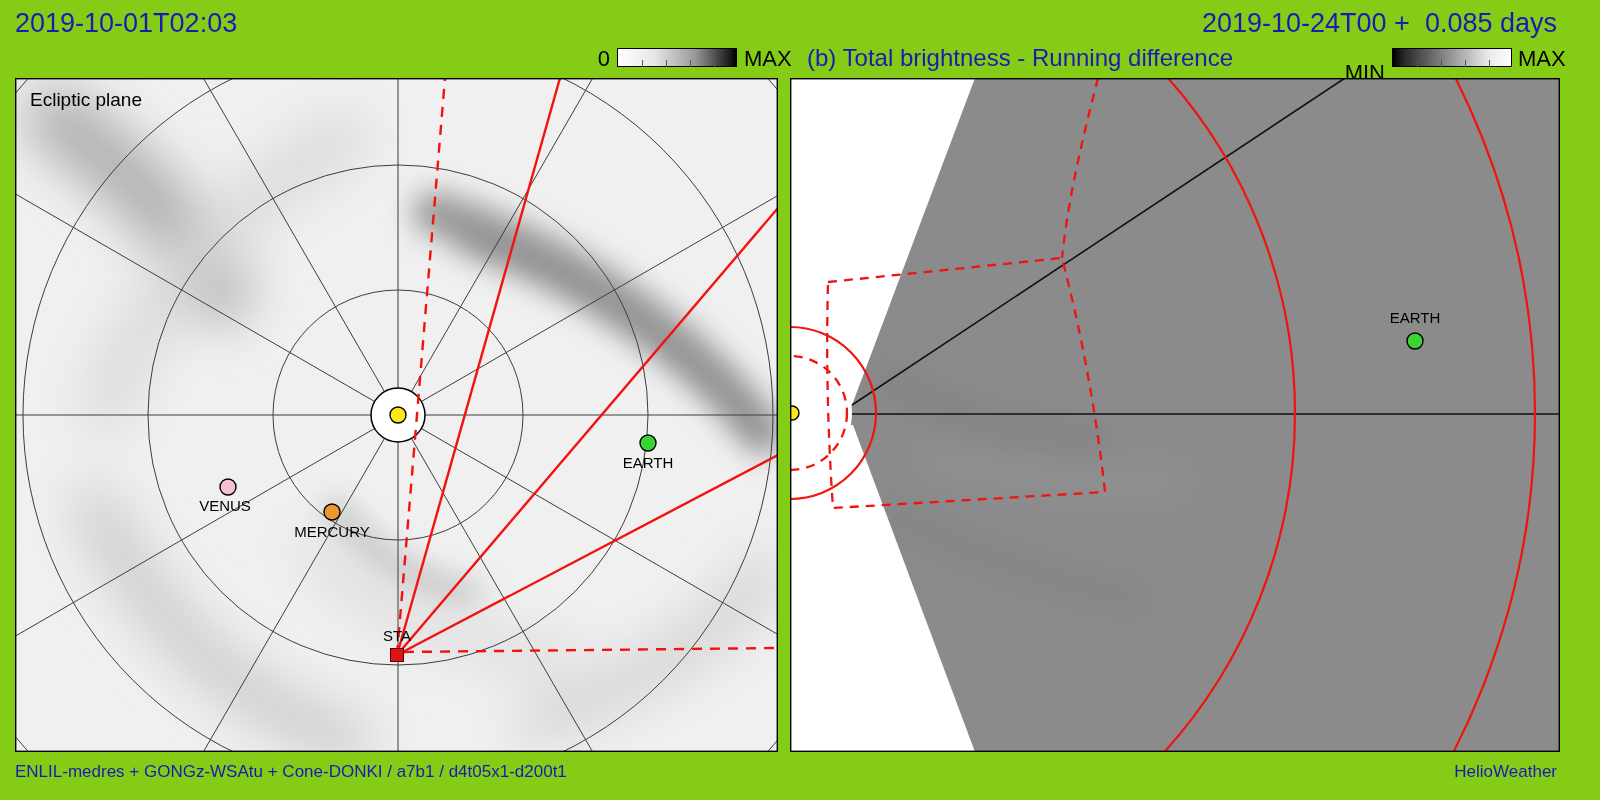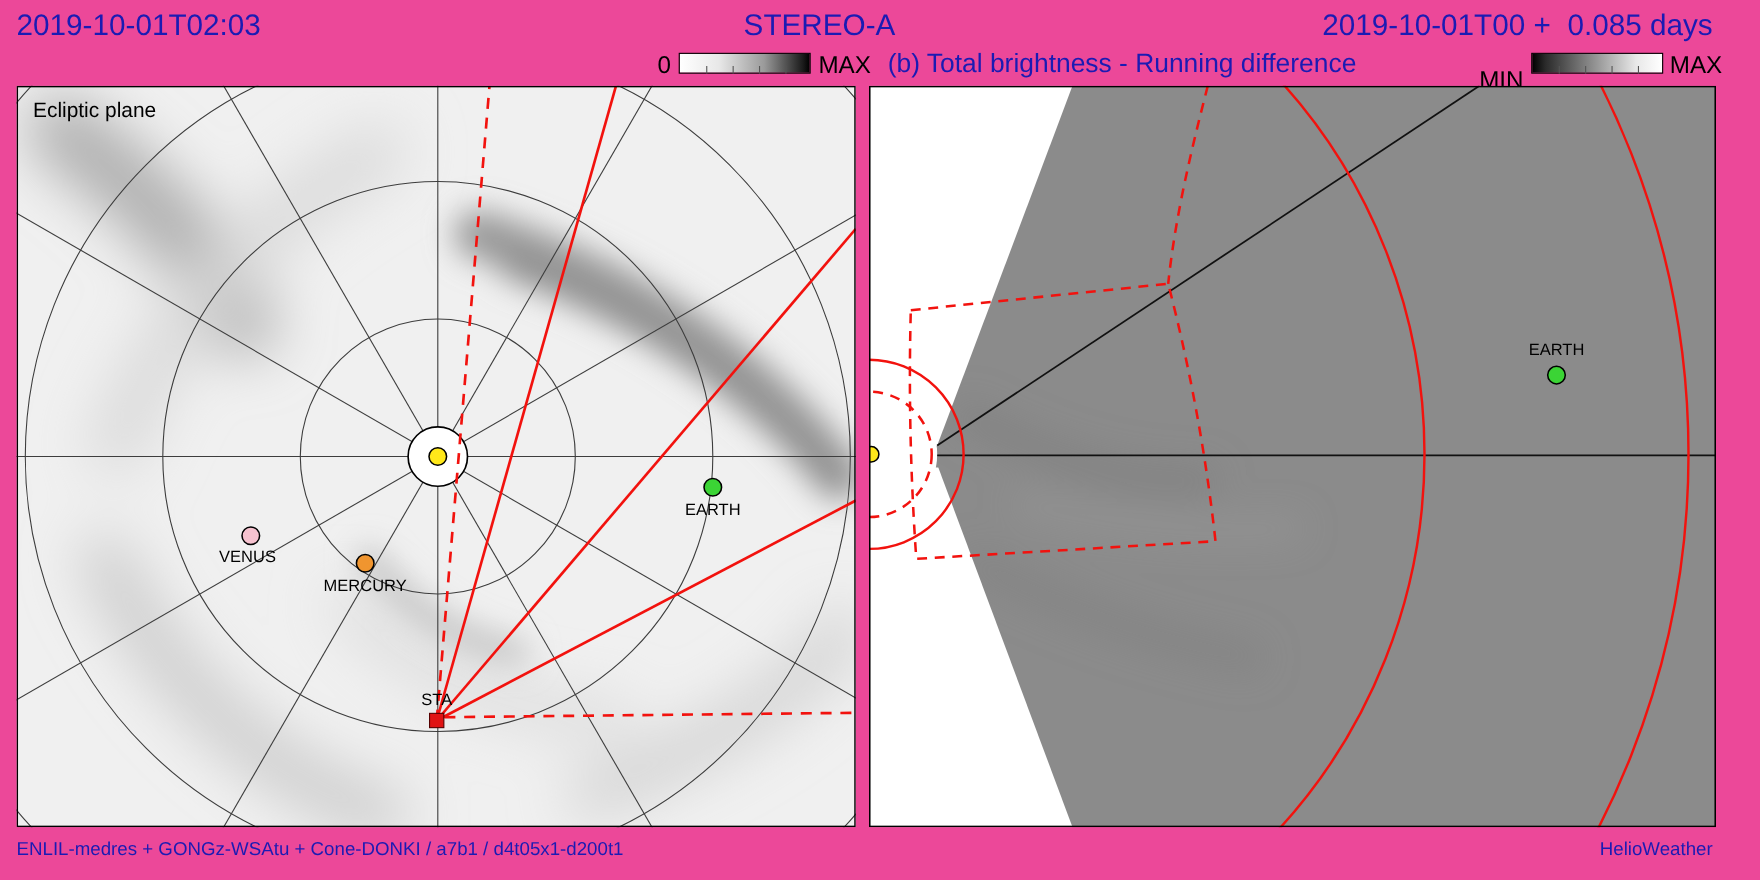--- a/index.html
+++ b/index.html
@@ -1,16 +1,16 @@
 <!DOCTYPE html>
 <html style="--text_blue: #1b1bb3; --overlay_red: #f2120e; --wedge_gray: #8b8b8b; --panel_bg: #f0f0f0; --sun_yellow: #ffe81a; --earth_green: #3bd435; --venus_pink: #f6c2cf; --mercury_orange: #f0952f; --sta_red: #e01313;"><head>
 <meta charset="utf-8">
 <style>
   html,body{margin:0;padding:0;background:#ffffff;}
-  .page{position:relative;width:1600px;height:800px;background:#ec4899;overflow:hidden;
+  .page{position:relative;width:1600px;height:800px;background:#84cc16;overflow:hidden;
         font-family:"Liberation Sans",sans-serif;}
   .blue{color:var(--text_blue,#1b1bb3);}
   .abs{position:absolute;}
   .hdr{font-size:27px;}
   .h-left{left:15px;top:8px;}
   .h-center{left:595px;top:8px;width:300px;text-align:center;}
   .h-right{right:43px;top:8px;white-space:pre;}
   .sub{font-size:24px;}
   .sub-a{left:15px;top:44px;}
   .sub-b{left:790px;top:44px;margin-left:17px;}
@@ -44,22 +44,21 @@
   .sta{fill:var(--sta_red,#e01313);stroke:#550000;stroke-width:1;}
   .plabel{font-family:"Liberation Sans",sans-serif;font-size:15px;fill:#000;text-anchor:middle;}
   .planelabel{font-family:"Liberation Sans",sans-serif;font-size:19px;fill:#000;}
 </style>
 </head>
 <body>
 
 <div class="page">
 
   <div class="abs hdr blue h-left">2019-10-01T02:03</div>
-  <div class="abs hdr blue h-center">STEREO-A</div>
-  <div class="abs hdr blue h-right">2019-10-01T00 +  0.085 days</div>
+  <div class="abs hdr blue h-right">2019-10-24T00 +  0.085 days</div>
 
   <div class="abs cblab cb-zero">0</div>
   <div class="abs cbar cbar-a">
     <span class="tick" style="left:24px;"></span>
     <span class="tick" style="left:48px;"></span>
     <span class="tick" style="left:72px;"></span>
     <span class="tick" style="left:96px;"></span>
   </div>
   <div class="abs cblab cb-max-a">MAX</div>
 

